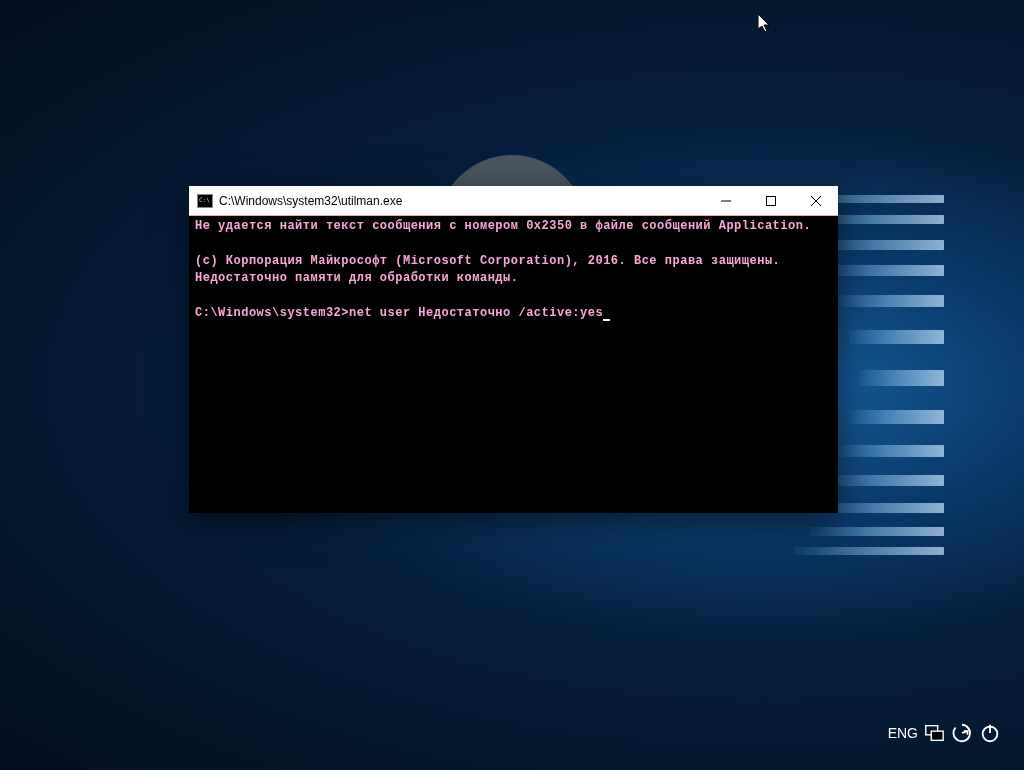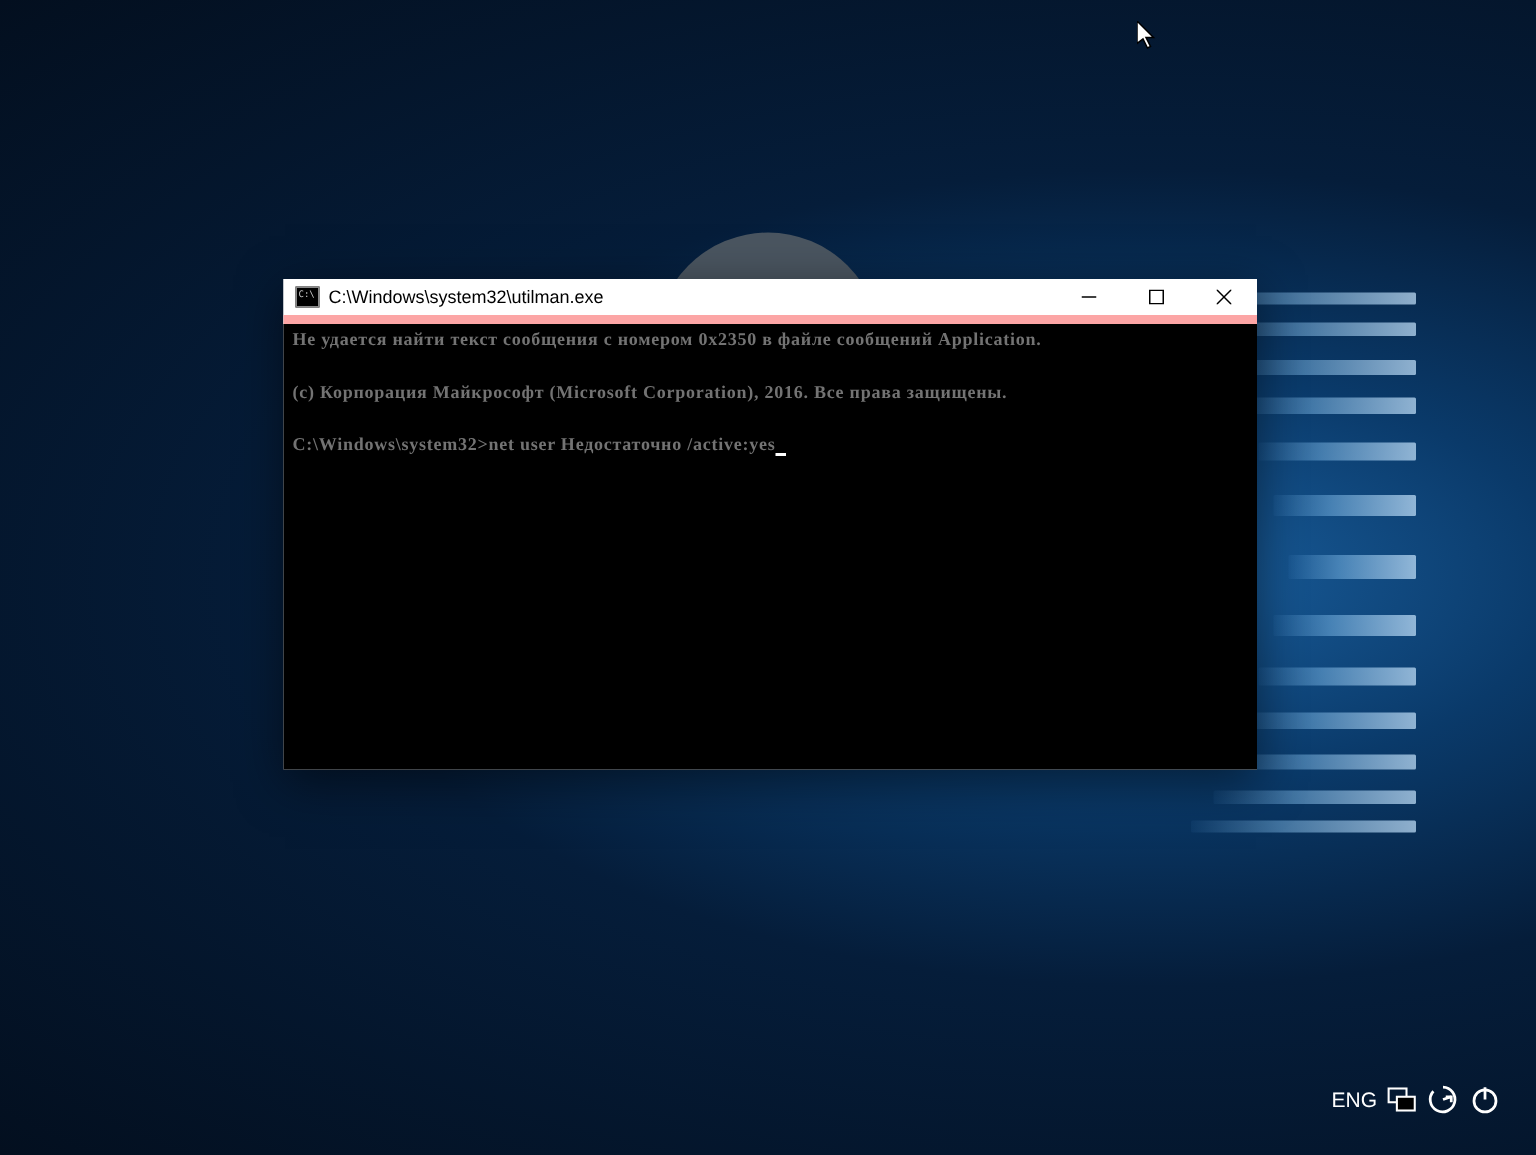--- a/index.html
+++ b/index.html
@@ -72,21 +72,21 @@
       background: #ffffff;
       box-shadow: 0 8px 30px rgba(0,0,0,0.5);
     }
     
     .title-bar {
       height: 30px;
       background: #ffffff;
       display: flex;
       align-items: center;
       padding-left: 8px;
-      border-bottom: 6px solid #fca5a5;
+      border-bottom: 1px solid #fca5a5;
     }
     
     .title-icon {
       width: 16px;
       height: 14px;
       background: #000000;
       display: flex;
       align-items: center;
       justify-content: center;
       margin-right: 6px;
@@ -126,23 +126,23 @@
     
     .win-btn svg {
       width: 10px;
       height: 10px;
     }
     
     .cmd-body {
       background: #000000;
       height: calc(100% - 30px);
       padding: 2px 6px;
-      font-family: Liberation Serif, serif;
+      font-family: Liberation Mono, monospace;
       font-size: 12px;
-      color: #737373;
+      color: #f9a8d4;
       line-height: 1.45;
       letter-spacing: 0.5px;
       font-weight: bold;
       overflow: hidden;
     }
     
     .cmd-line {
       white-space: pre-wrap;
     }
     
@@ -238,20 +238,21 @@
             <line x1="0" y1="0" x2="10" y2="10" stroke="#000" stroke-width="1"></line>
             <line x1="10" y1="0" x2="0" y2="10" stroke="#000" stroke-width="1"></line>
           </svg>
       </div>
     </div>
   </div>
   <div class="cmd-body">
     <div class="cmd-line">Не удается найти текст сообщения с номером 0x2350 в файле сообщений Application.</div>
     <div class="cmd-line">&nbsp;</div>
     <div class="cmd-line">(c) Корпорация Майкрософт (Microsoft Corporation), 2016. Все права защищены.</div>
+    <div class="cmd-line">Недостаточно памяти для обработки команды.</div>
     <div class="cmd-line">&nbsp;</div>
     <div class="cmd-line"><span>C:\Windows\system32&gt;</span><span>net user Недостаточно /active:yes</span><span class="cursor"></span></div>
   </div>
 </div>
 
 <div class="lock-controls">
   <div class="lang-indicator">ENG</div>
   <div class="lock-icon">
     <svg viewBox="0 0 24 24">
       <rect x="3" y="4" width="13" height="10" stroke="#fff" fill="none"></rect>

